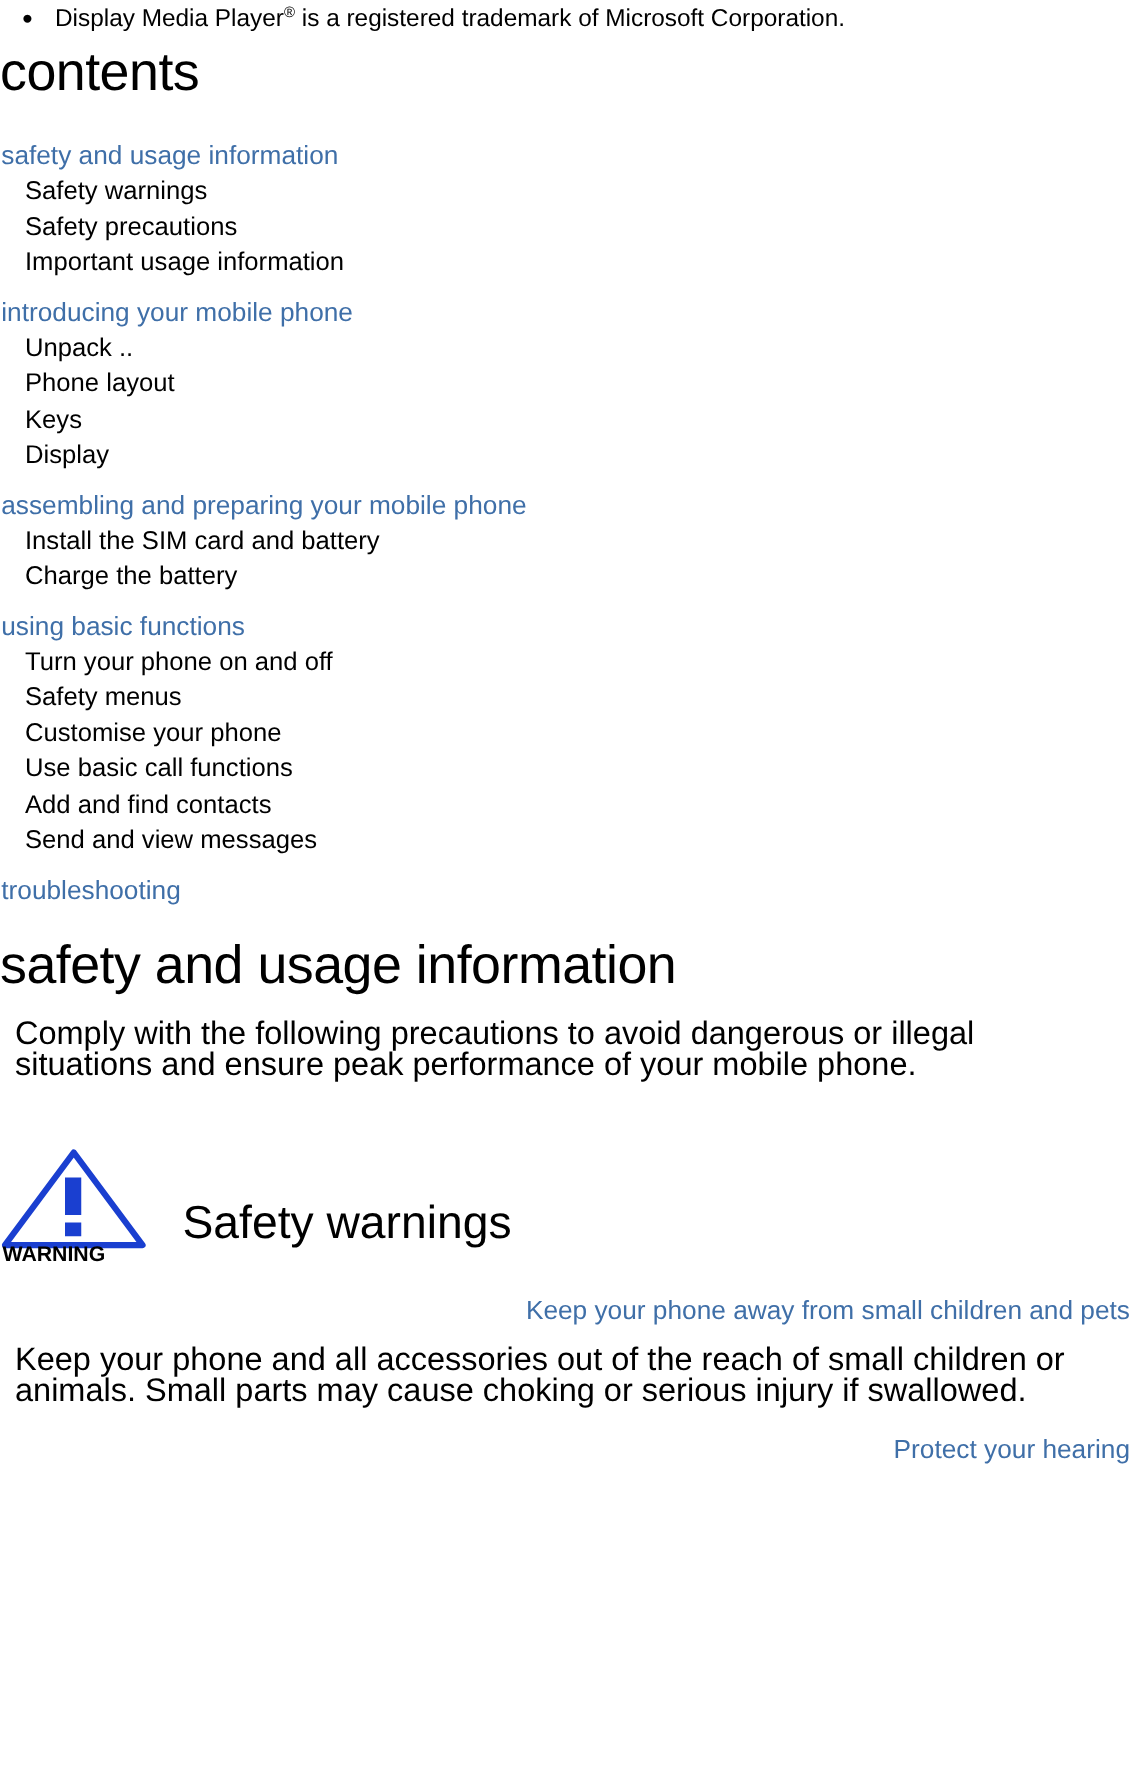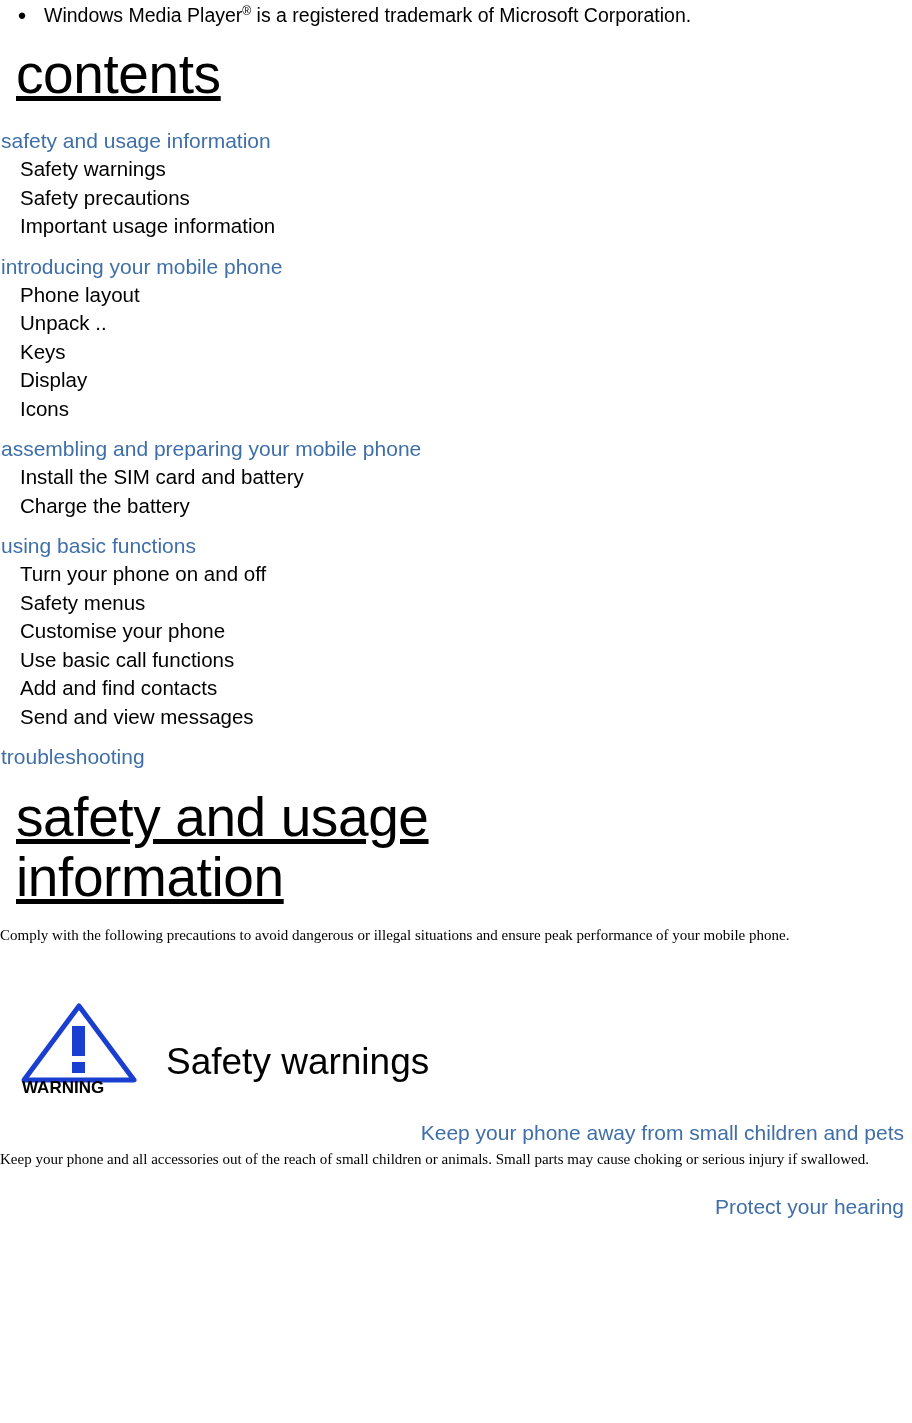--- a/index.html
+++ b/index.html
@@ -43,27 +43,26 @@
     line-height: 26px;
   }
   .tm-text sup {
     font-size: 12px;
     vertical-align: super;
     line-height: 0;
   }
 
   
   h1.chapter {
-    font-size: 55px;
+    font-size: 43px;
     font-weight: normal;
     line-height: 60px;
-    margin: 16px;
+    margin: 0;
     padding: 0;
     letter-spacing: -0.4px;
-    text-decoration: underline;
   }
   .contents-head {
     margin-top: 46px;
     margin-left: 2px;
   }
   .safety-head {
     margin-top: 54px;
     margin-left: 2px;
     max-width: 640px;
   }
@@ -84,45 +83,43 @@
   .toc-entry {
     font-size: 20.5px;
     line-height: 28.5px;
     padding-left: 19px;
     color: #000;
     white-space: nowrap;
   }
 
   
   p.body {
-    font-size: 15px;
+    font-size: 26px;
     line-height: 25px;
-    margin: 0;
-    padding: 0;
-    font-family: Liberation Serif, serif;
+    margin: 12px;
+    padding: 0;
   }
   .intro-para {
     margin-top: 27px;
     margin-left: 2px;
     max-width: 900px;
   }
 
   
   .warn-block {
     margin-top: 52px;
     display: flex;
     align-items: flex-end;
     margin-left: 0;
   }
   .warn-icon {
     width: 128px;
     flex: 0 0 128px;
     position: relative;
     height: 96px;
-    padding-left: 20px;
   }
   .warn-icon svg { display: block; }
   .warn-title {
     font-size: 37px;
     line-height: 40px;
     padding-bottom: 14px;
     padding-left: 18px;
     font-weight: normal;
     margin: 0;
   }
@@ -139,41 +136,40 @@
   .warn-body-1 { margin-top: 3px; margin-left: 2px; }
   .warn-sub-2 { margin-top: 20px; margin-left: 1px; text-align: right; }
 </style>
 </head>
 <body>
 
 <div class="page">
 
   <div class="tm-line">
     <span class="tm-bullet">●</span>
-    <span class="tm-text"><span>Windows Media Player</span><sup>®</sup><span> is a registered trademark of Microsoft Corporation.</span></span>
+    <span class="tm-text"><span>Display Media Player</span><sup>®</sup><span> is a registered trademark of Microsoft Corporation.</span></span>
   </div>
 
   <h1 class="chapter contents-head">contents</h1>
 
   <div class="toc">
 
     <div class="toc-group">
       <div class="toc-section">safety and usage information</div>
       <div class="toc-entry">Safety warnings</div>
       <div class="toc-entry">Safety precautions</div>
       <div class="toc-entry">Important usage information</div>
     </div>
 
     <div class="toc-group">
       <div class="toc-section">introducing your mobile phone</div>
+      <div class="toc-entry">Unpack  ..</div>
       <div class="toc-entry">Phone layout</div>
-      <div class="toc-entry">Unpack  ..</div>
       <div class="toc-entry">Keys</div>
       <div class="toc-entry">Display</div>
-      <div class="toc-entry">Icons</div>
     </div>
 
     <div class="toc-group">
       <div class="toc-section">assembling and preparing your mobile phone</div>
       <div class="toc-entry">Install the SIM card and battery</div>
       <div class="toc-entry">Charge the battery</div>
     </div>
 
     <div class="toc-group">
       <div class="toc-section">using basic functions</div>

